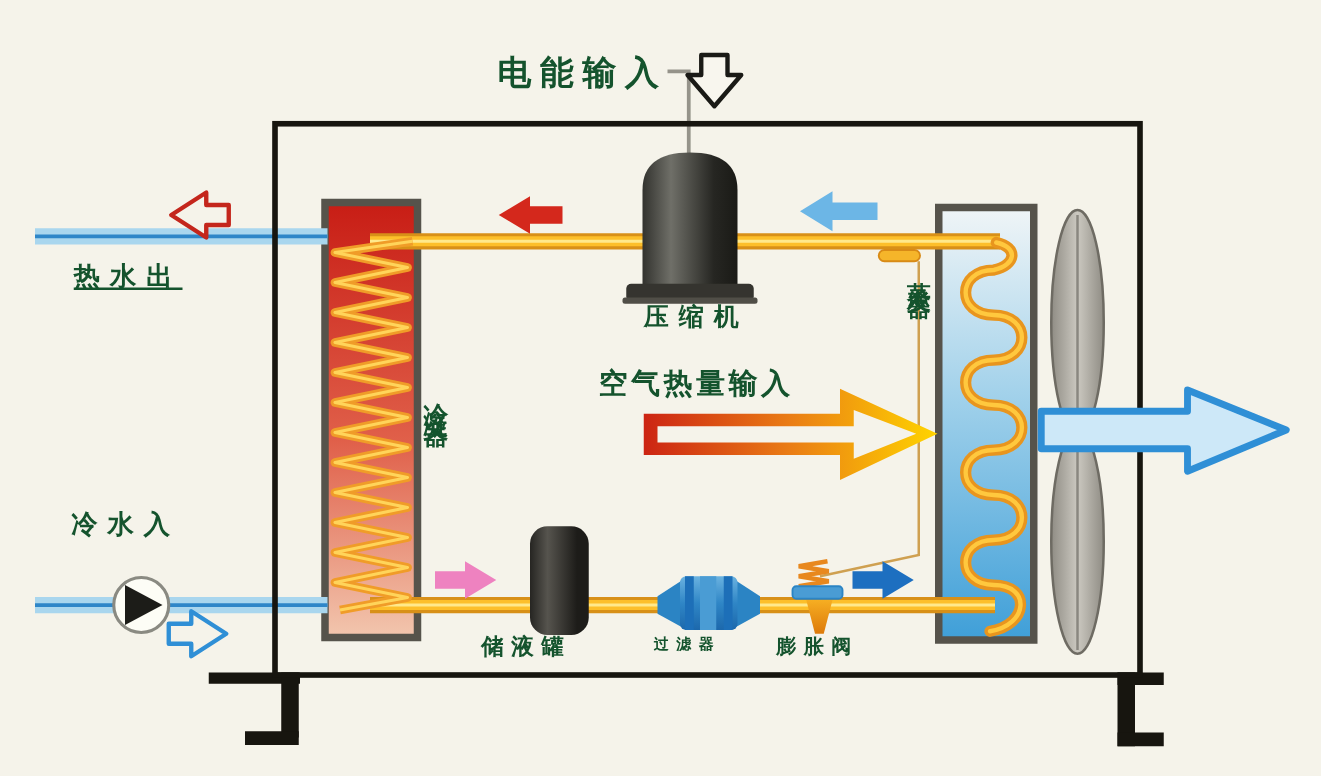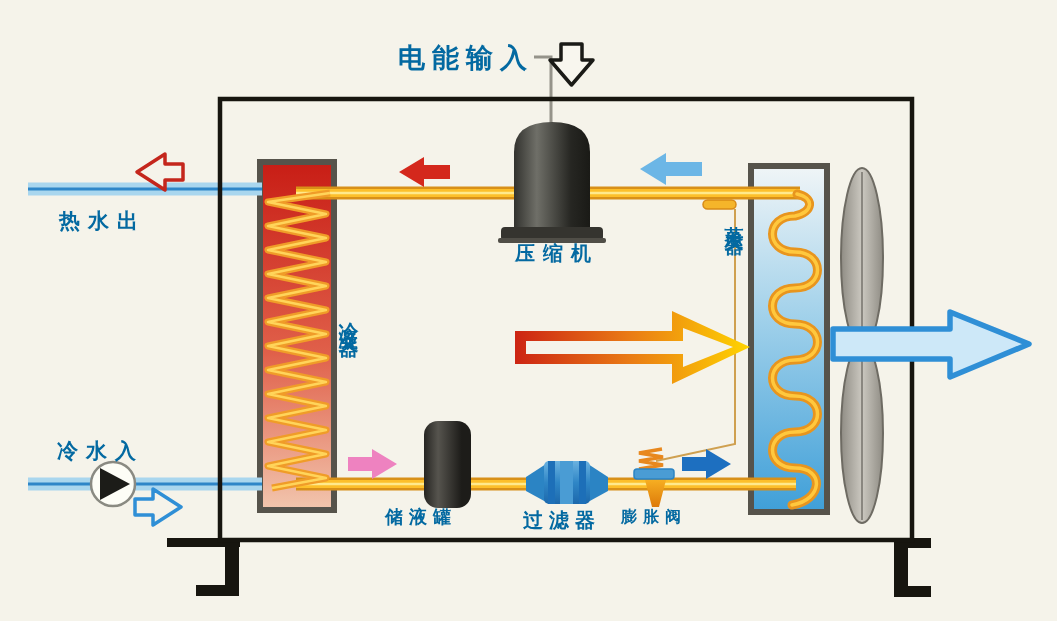--- a/index.html
+++ b/index.html
@@ -3,33 +3,33 @@
 <meta charset="utf-8">
 <style>
   html,body{margin:0;padding:0;background:#fdfcf4;}
   #stage{
     position:relative;width:1057px;height:621px;overflow:hidden;
     background:#f5f3ea;
     font-family:"DejaVu Sans","Liberation Sans",sans-serif;
   }
   #gfx{position:absolute;left:0;top:0;}
   .lbl{
-    position:absolute;color:#0369a1;font-weight:bold;white-space:nowrap;
+    position:absolute;color:#14532d;font-weight:bold;white-space:nowrap;
     -webkit-user-select:none;user-select:none;
   }
   .vert{writing-mode:vertical-rl;text-orientation:upright;}
   .l-electric{left:398px;top:40px;font-size:27px;letter-spacing:7px;}
-  .l-hotout  {left:59px;top:207px;font-size:21px;letter-spacing:8px;}
-  .l-coldin  {left:57px;top:437px;font-size:21px;letter-spacing:8px;font-family:Liberation Mono, monospace;}
+  .l-hotout  {left:59px;top:207px;font-size:21px;letter-spacing:8px;text-decoration:underline;}
+  .l-coldin  {left:57px;top:405px;font-size:21px;letter-spacing:8px;font-family:Liberation Mono, monospace;}
   .l-comp    {left:515px;top:240px;font-size:20px;letter-spacing:8px;}
   .l-cond    {left:336px;top:306px;font-size:20px;letter-spacing:8px;}
   .l-evap    {left:722px;top:210px;font-size:19px;letter-spacing:6px;}
   .l-airheat {left:479px;top:291px;font-size:23px;letter-spacing:3px;}
   .l-tank    {left:385px;top:505px;font-size:18px;letter-spacing:6px;}
-  .l-filter  {left:523px;top:507px;font-size:20px;letter-spacing:6px;}
+  .l-filter  {left:523px;top:507px;font-size:12px;letter-spacing:6px;}
   .l-valve   {left:621px;top:507px;font-size:16px;letter-spacing:6px;}
 </style>
 </head>
 <body>
 
 <div id="stage">
 
 <svg id="gfx" width="1057" height="621" viewBox="0 0 1057 621">
   <defs>
     <linearGradient id="condGrad" x1="0" y1="0" x2="0" y2="1">
@@ -184,17 +184,18 @@
 
   <path stroke-width="5.5" stroke-linejoin="round" fill="#cde8f8" d="M833,329 L950,329 L950,312 L1029,344 L950,377 L950,359 L833,359 Z" stroke="#2f8fd6"></path>
 </svg>
 
 <div class="lbl l-electric">电能输入</div>
 <div class="lbl l-hotout">热水出</div>
 <div class="lbl l-coldin">冷水入</div>
 <div class="lbl l-comp">压缩机</div>
 <div class="lbl l-cond vert">冷凝器</div>
 <div class="lbl l-evap vert">蒸发器</div>
+<div class="lbl l-airheat">空气热量输入</div>
 <div class="lbl l-tank">储液罐</div>
 <div class="lbl l-filter">过滤器</div>
 <div class="lbl l-valve">膨胀阀</div>
 
 </div>
 
 </body></html>

